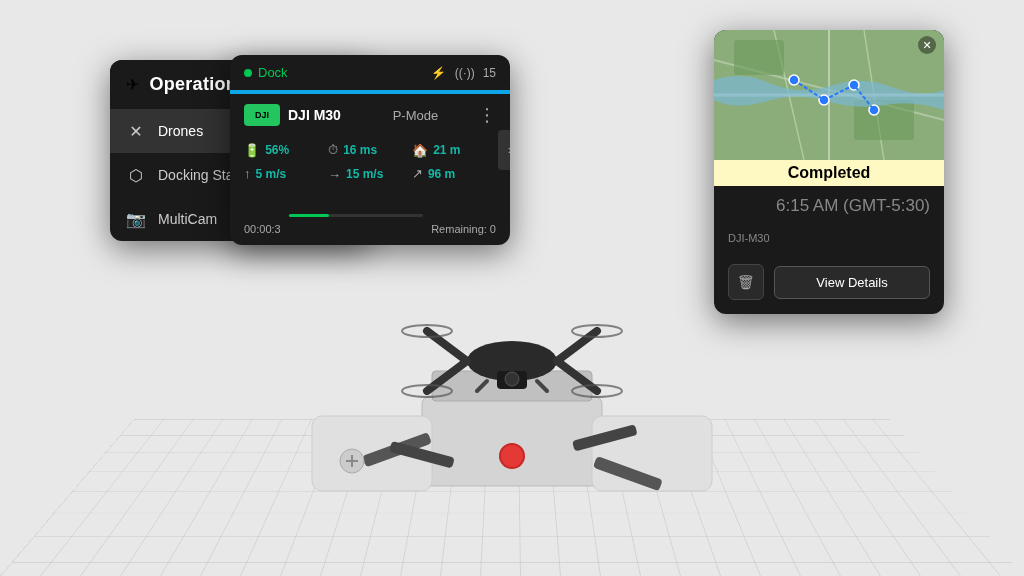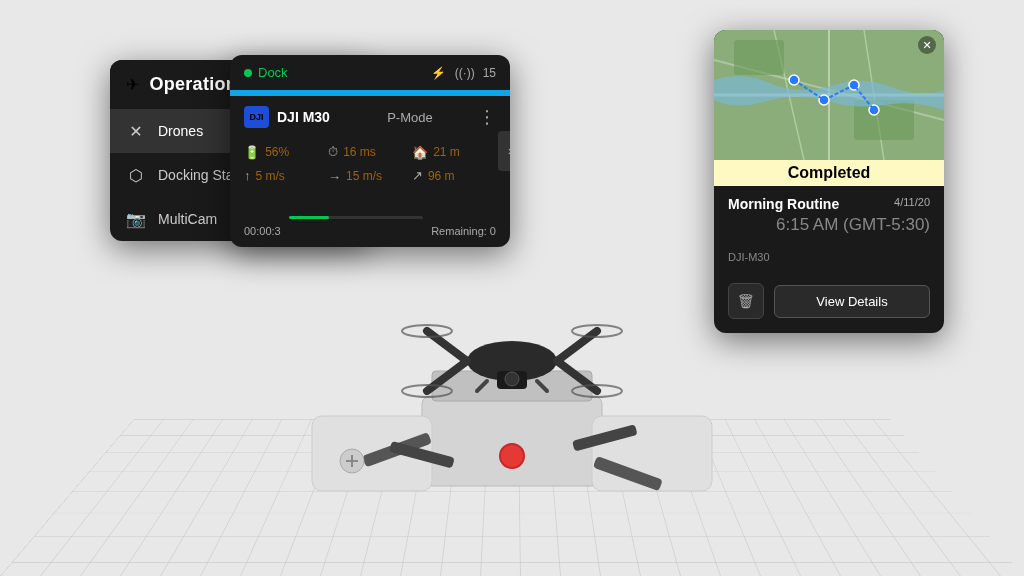--- a/index.html
+++ b/index.html
@@ -124,21 +124,21 @@
       border-radius: 12px;
       box-shadow: 0 8px 32px rgba(0,0,0,0.5);
       overflow: hidden;
     }
 
     .drone-header {
       display: flex;
       align-items: center;
       justify-content: space-between;
       padding: 10px 14px;
-      border-bottom: 6px solid #0ea5e9;
+      border-bottom: 4px solid #0ea5e9;
     }
 
     .dock-label {
       display: flex;
       align-items: center;
       gap: 6px;
       color: #00c853;
       font-size: 13px;
       font-weight: 500;
     }
@@ -165,23 +165,23 @@
       padding: 10px 14px 6px;
     }
 
     .drone-name-block {
       display: flex;
       align-items: center;
       gap: 8px;
     }
 
     .dji-icon {
-      width: 25px;
+      width: 36px;
       height: 22px;
-      background: #1d4ed8;
+      background: #22c55e;
       border-radius: 4px;
       display: flex;
       align-items: center;
       justify-content: center;
       font-size: 9px;
       font-weight: 800;
       color: #000;
       text-align: right;
     }
 
@@ -219,22 +219,22 @@
       font-size: 12px;
       padding: 4px 0;
     }
 
     .stat-icon {
       font-size: 13px;
       color: #aaa;
     }
 
     .stat-value {
-      font-weight: 400;
-      color: #a16207;
+      font-weight: 700;
+      color: #14b8a6;
     }
 
     .drone-progress-row {
       padding: 0 14px 10px;
       display: flex;
       align-items: center;
       gap: 8px;
     }
 
     .progress-text {
@@ -549,24 +549,20 @@
       <circle cx="110" cy="70" r="5" fill="#2979ff" stroke="#fff" stroke-width="1.5"></circle>
       <circle cx="140" cy="55" r="5" fill="#2979ff" stroke="#fff" stroke-width="1.5"></circle>
       <circle cx="160" cy="80" r="5" fill="#2979ff" stroke="#fff" stroke-width="1.5"></circle>
 
       <polyline points="80,50 110,70 140,55 160,80" fill="none" stroke="#2979ff" stroke-width="2" stroke-dasharray="4,2"></polyline>
     </svg>
     <div class="map-close">✕</div>
   </div>
   <div class="mission-status-bar">Completed</div>
   <div class="mission-info">
-    <div class="mission-title-row">
-      <span class="mission-name">Morning Routine</span>
-      <span class="mission-date">4/11/20</span>
-    </div>
     <div style="display:flex; justify-content:space-between;">
       <span class="mission-drone-name">DJI-M30</span>
       <span class="mission-time">6:15 AM (GMT-5:30)</span>
     </div>
   </div>
   <div class="mission-actions">
     <div class="mission-delete-btn">
       <span>🗑</span>
     </div>
     <div class="mission-view-btn">View Details</div>

